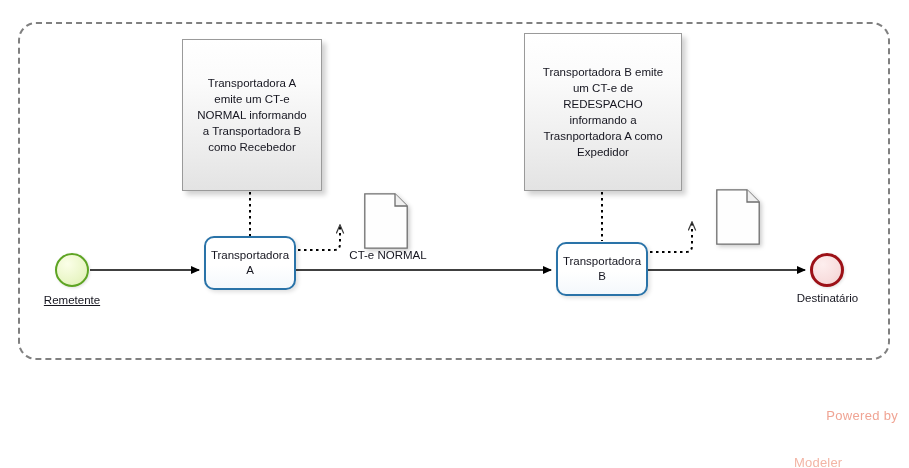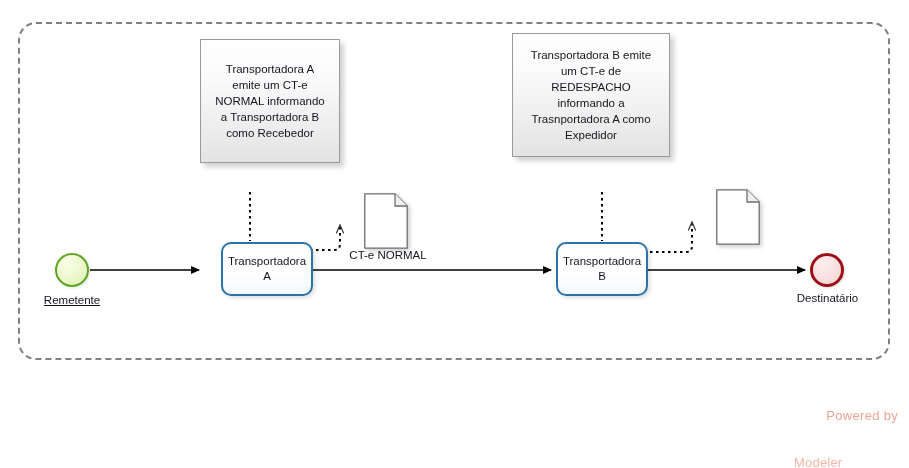--- a/index.html
+++ b/index.html
@@ -57,42 +57,42 @@
     align-items: center;
     justify-content: center;
     padding: 6px 10px;
   }
   .annotation .txt {
     font-size: 11.5px;
     line-height: 16px;
     text-align: center;
     color: #15151f;
   }
-  #annotation-a { left: 200px; top: 39px;  width: 140px; height: 124px; }
-  #annotation-b { left: 512px; top: 33px;  width: 158px; height: 124px; }
+  #annotation-a { left: 182px; top: 39px;  width: 140px; height: 152px; }
+  #annotation-b { left: 524px; top: 33px;  width: 158px; height: 158px; }
 
   
   .task {
     position: absolute;
     box-sizing: border-box;
     border: 2px solid #2a73a8;
     border-radius: 10px;
     background: linear-gradient(to bottom, #ffffff 0%, #ffffff 55%, #f4f8fc 100%);
     display: flex;
     align-items: center;
     justify-content: center;
     box-shadow: 2px 2px 4px rgba(0,0,0,0.13);
   }
   .task .txt {
     font-size: 11.5px;
     line-height: 15px;
     text-align: center;
     color: #15151f;
   }
-  #task-a { left: 204px; top: 242px; width: 92px; height: 54px; margin-left: 17px; }
+  #task-a { left: 204px; top: 236px; width: 92px; height: 54px; }
   #task-b { left: 556px; top: 242px; width: 92px; height: 54px; }
 
   
   .event {
     position: absolute;
     box-sizing: border-box;
     border-radius: 50%;
   }
   #start-event {
     left: 55px; top: 253px; width: 34px; height: 34px;

